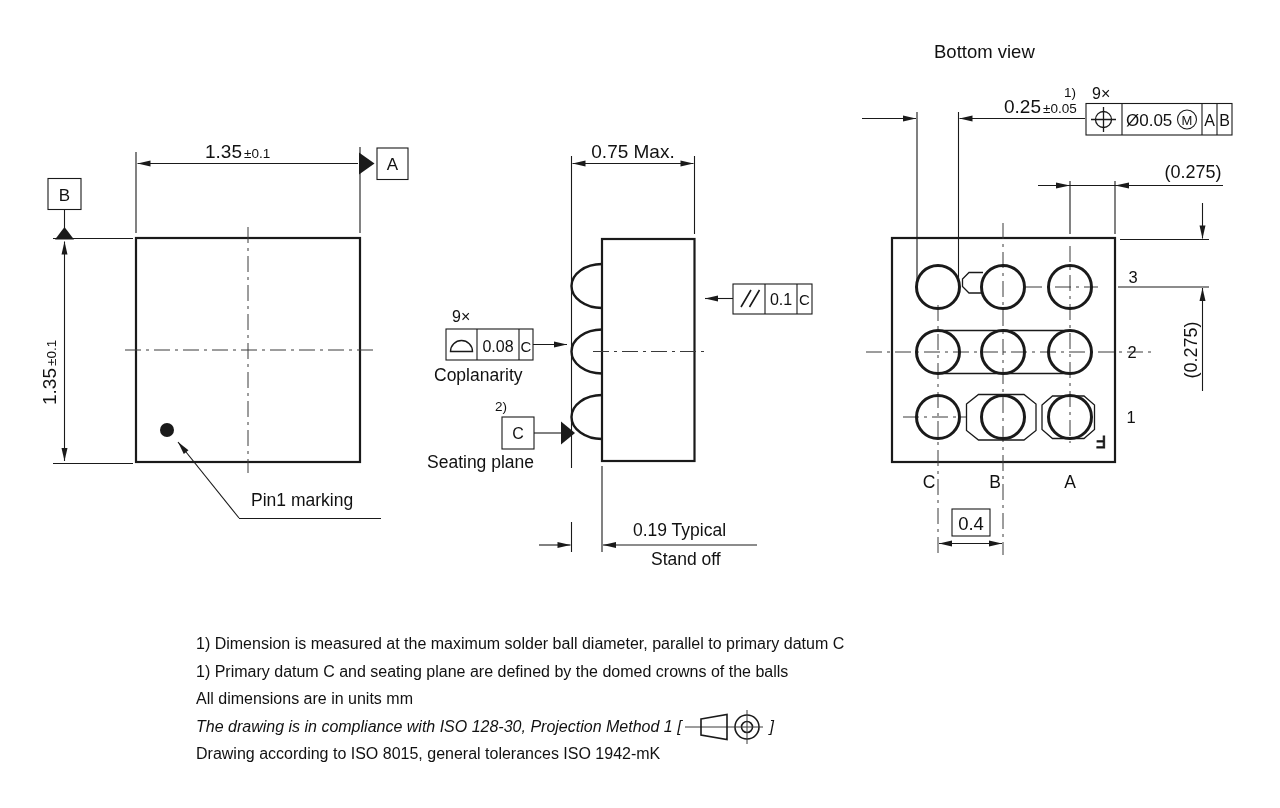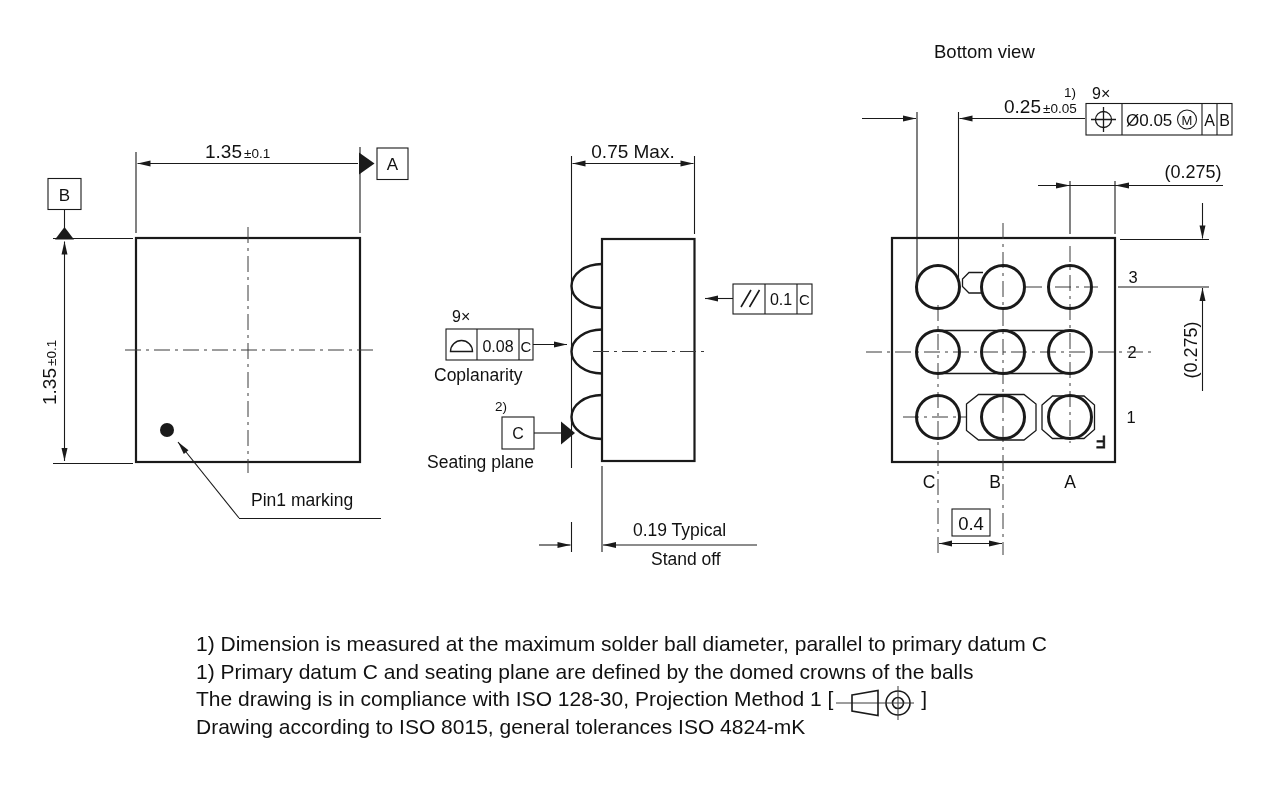--- a/index.html
+++ b/index.html
@@ -7,24 +7,24 @@
          font-family:"Liberation Sans",sans-serif;color:#111;}
   svg text{fill:#111;font-family:"Liberation Sans",sans-serif;}
   .ln{stroke:#1a1a1a;fill:none;}
   .s2{stroke-width:2.2;}
   .s3{stroke-width:3;}
   .sb{stroke-width:2.4;}
   .thin{stroke-width:1.1;}
   .t13{stroke-width:1.3;}
   .cl{stroke:#3a3a3a;stroke-width:1;fill:none;stroke-dasharray:16 5 3 5;}
   .fillb{fill:#1a1a1a;stroke:none;}
-  .notes{position:absolute;left:196px;top:630px;font-size:21px;line-height:27.6px;
+  .notes{position:absolute;left:196px;top:630px;font-size:16px;line-height:27.6px;
          white-space:nowrap;color:#111;}
   .notes .row{display:block;height:27.6px;}
-  .notes .row4{display:flex;height:27.6px;}
+  .notes .row4{display:flex;align-items:center;height:27.6px;font-style:italic;}
   .psym{margin:0 1px;}
 </style>
 </head>
 <body>
 
 <div id="stage">
 
 <svg width="1280" height="808" viewBox="0 0 1280 808">
   <defs>
     <marker id="arw" viewBox="0 0 14 8" markerWidth="14" markerHeight="8" refX="13.5" refY="4" orient="auto-start-reverse" markerUnits="userSpaceOnUse">
@@ -218,27 +218,28 @@
       <text x="971" y="529.5" font-size="18.5" text-anchor="middle">0.4</text>
       <path d="M939 543.5 H1002" class="ln thin" marker-start="url(#arw)" marker-end="url(#arw)"></path>
     </g>
   </g>
 </svg>
 
 
 <div class="notes">
   <span class="row">1) Dimension is measured at the maximum solder ball diameter, parallel to primary datum C</span>
   <span class="row">1) Primary datum C and seating plane are defined by the domed crowns of the balls</span>
+  <span class="row">All dimensions are in units mm</span>
   <span class="row4">
     <span>The drawing is in compliance with ISO 128-30, Projection Method 1 [</span>
     <svg class="psym" width="86" height="36" viewBox="0 0 86 36">
       <path d="M2 18 H48" stroke="#3a3a3a" stroke-width="1" fill="none"></path>
       <polygon points="18,10 44,5.5 44,30.5 18,26" fill="none" stroke="#1a1a1a" stroke-width="1.6"></polygon>
       <circle cx="64" cy="18" r="12" fill="none" stroke="#1a1a1a" stroke-width="1.6"></circle>
       <circle cx="64" cy="18" r="5.5" fill="none" stroke="#1a1a1a" stroke-width="1.6"></circle>
       <path d="M64 1 V35 M48 18 H80" stroke="#3a3a3a" stroke-width="1" fill="none"></path>
     </svg>
     <span>]</span>
   </span>
-  <span class="row">Drawing according to ISO 8015, general tolerances ISO 4824-mK</span>
+  <span class="row">Drawing according to ISO 8015, general tolerances ISO 1942-mK</span>
 </div>
 
 </div>
 
 </body></html>

